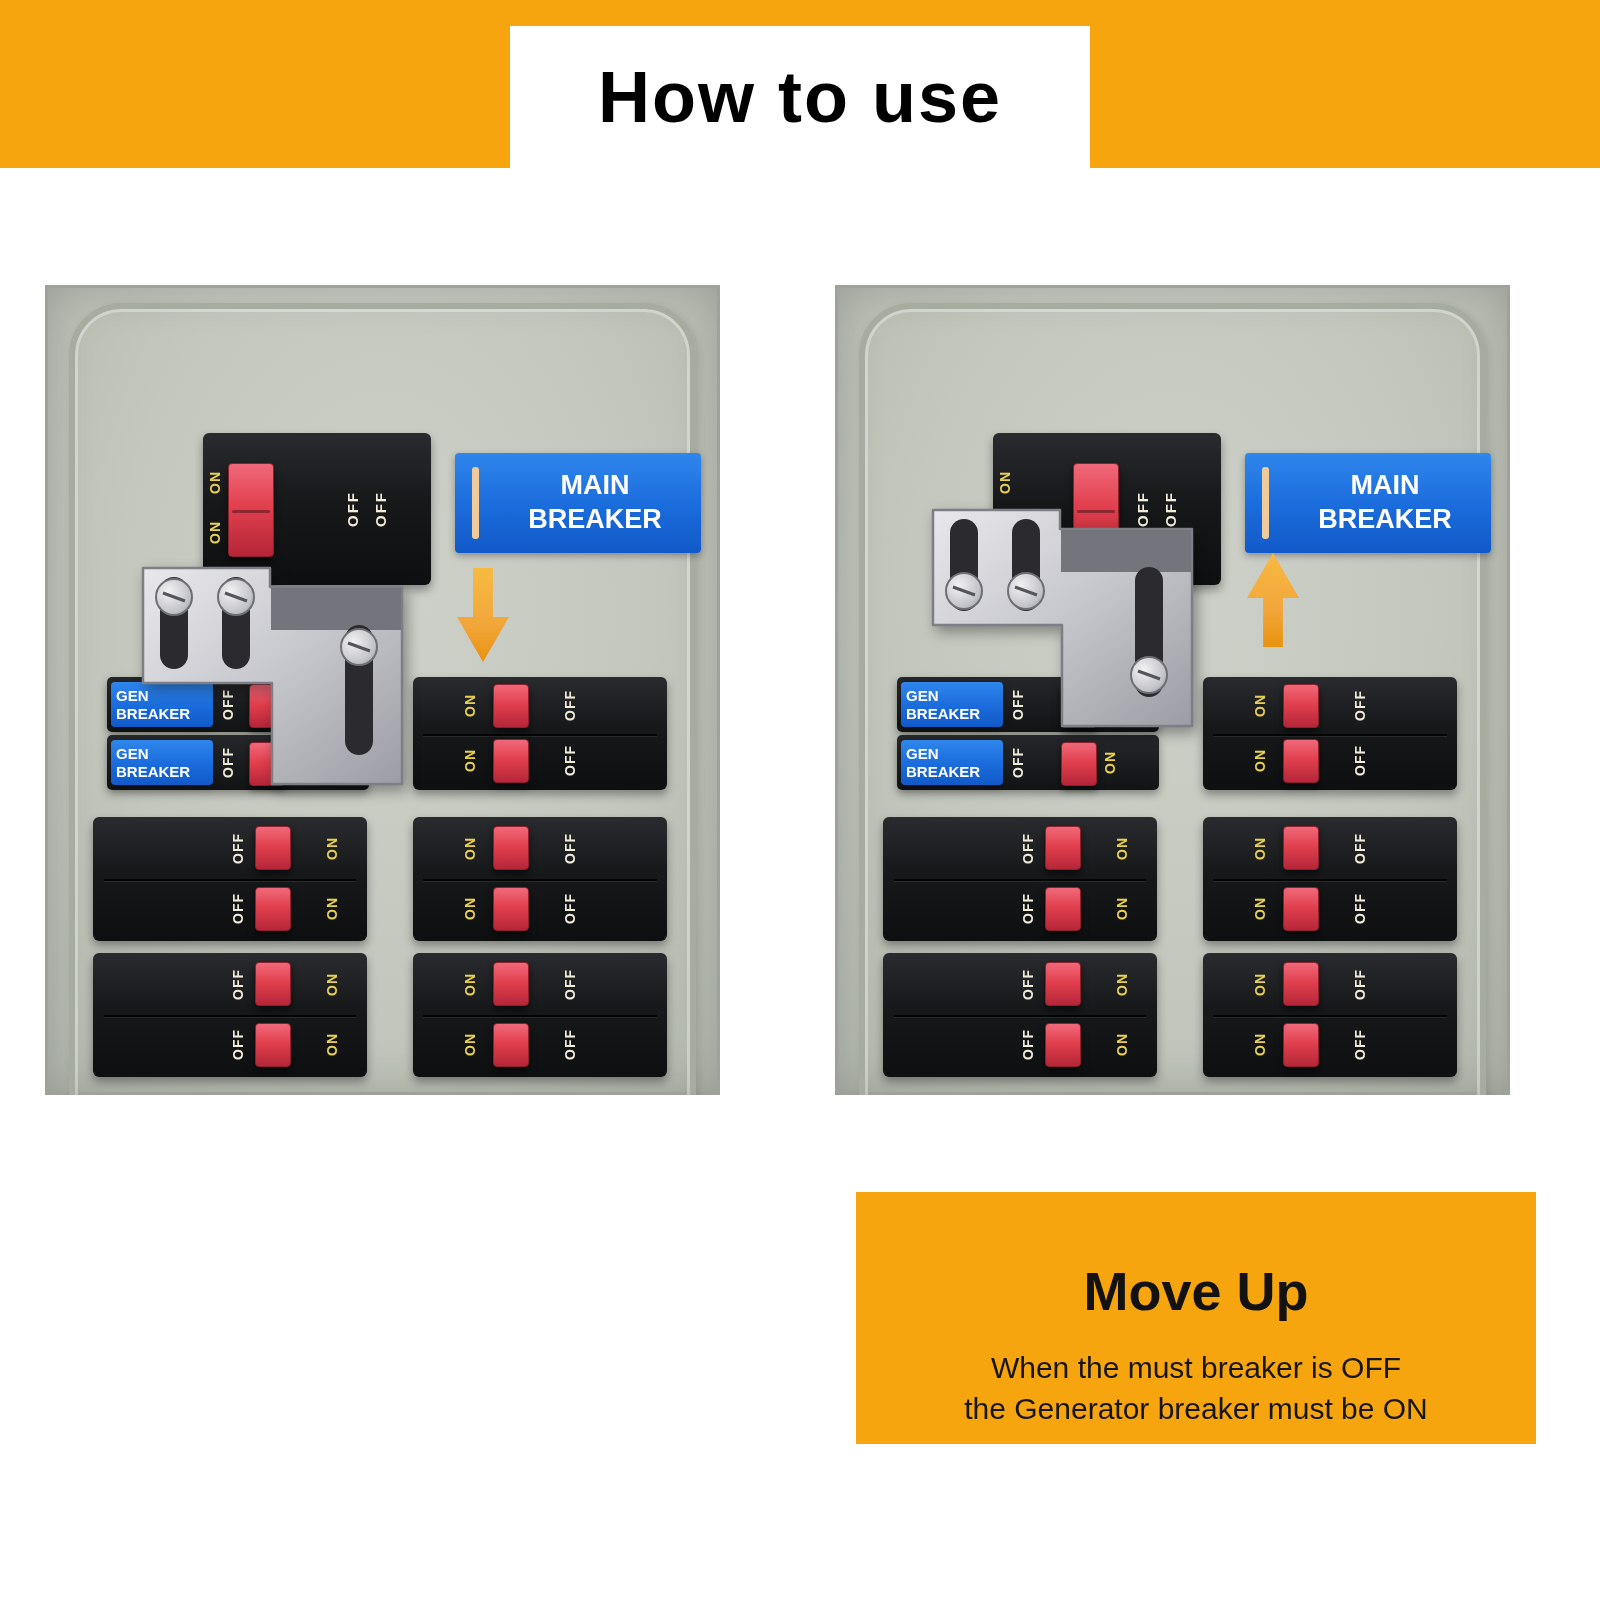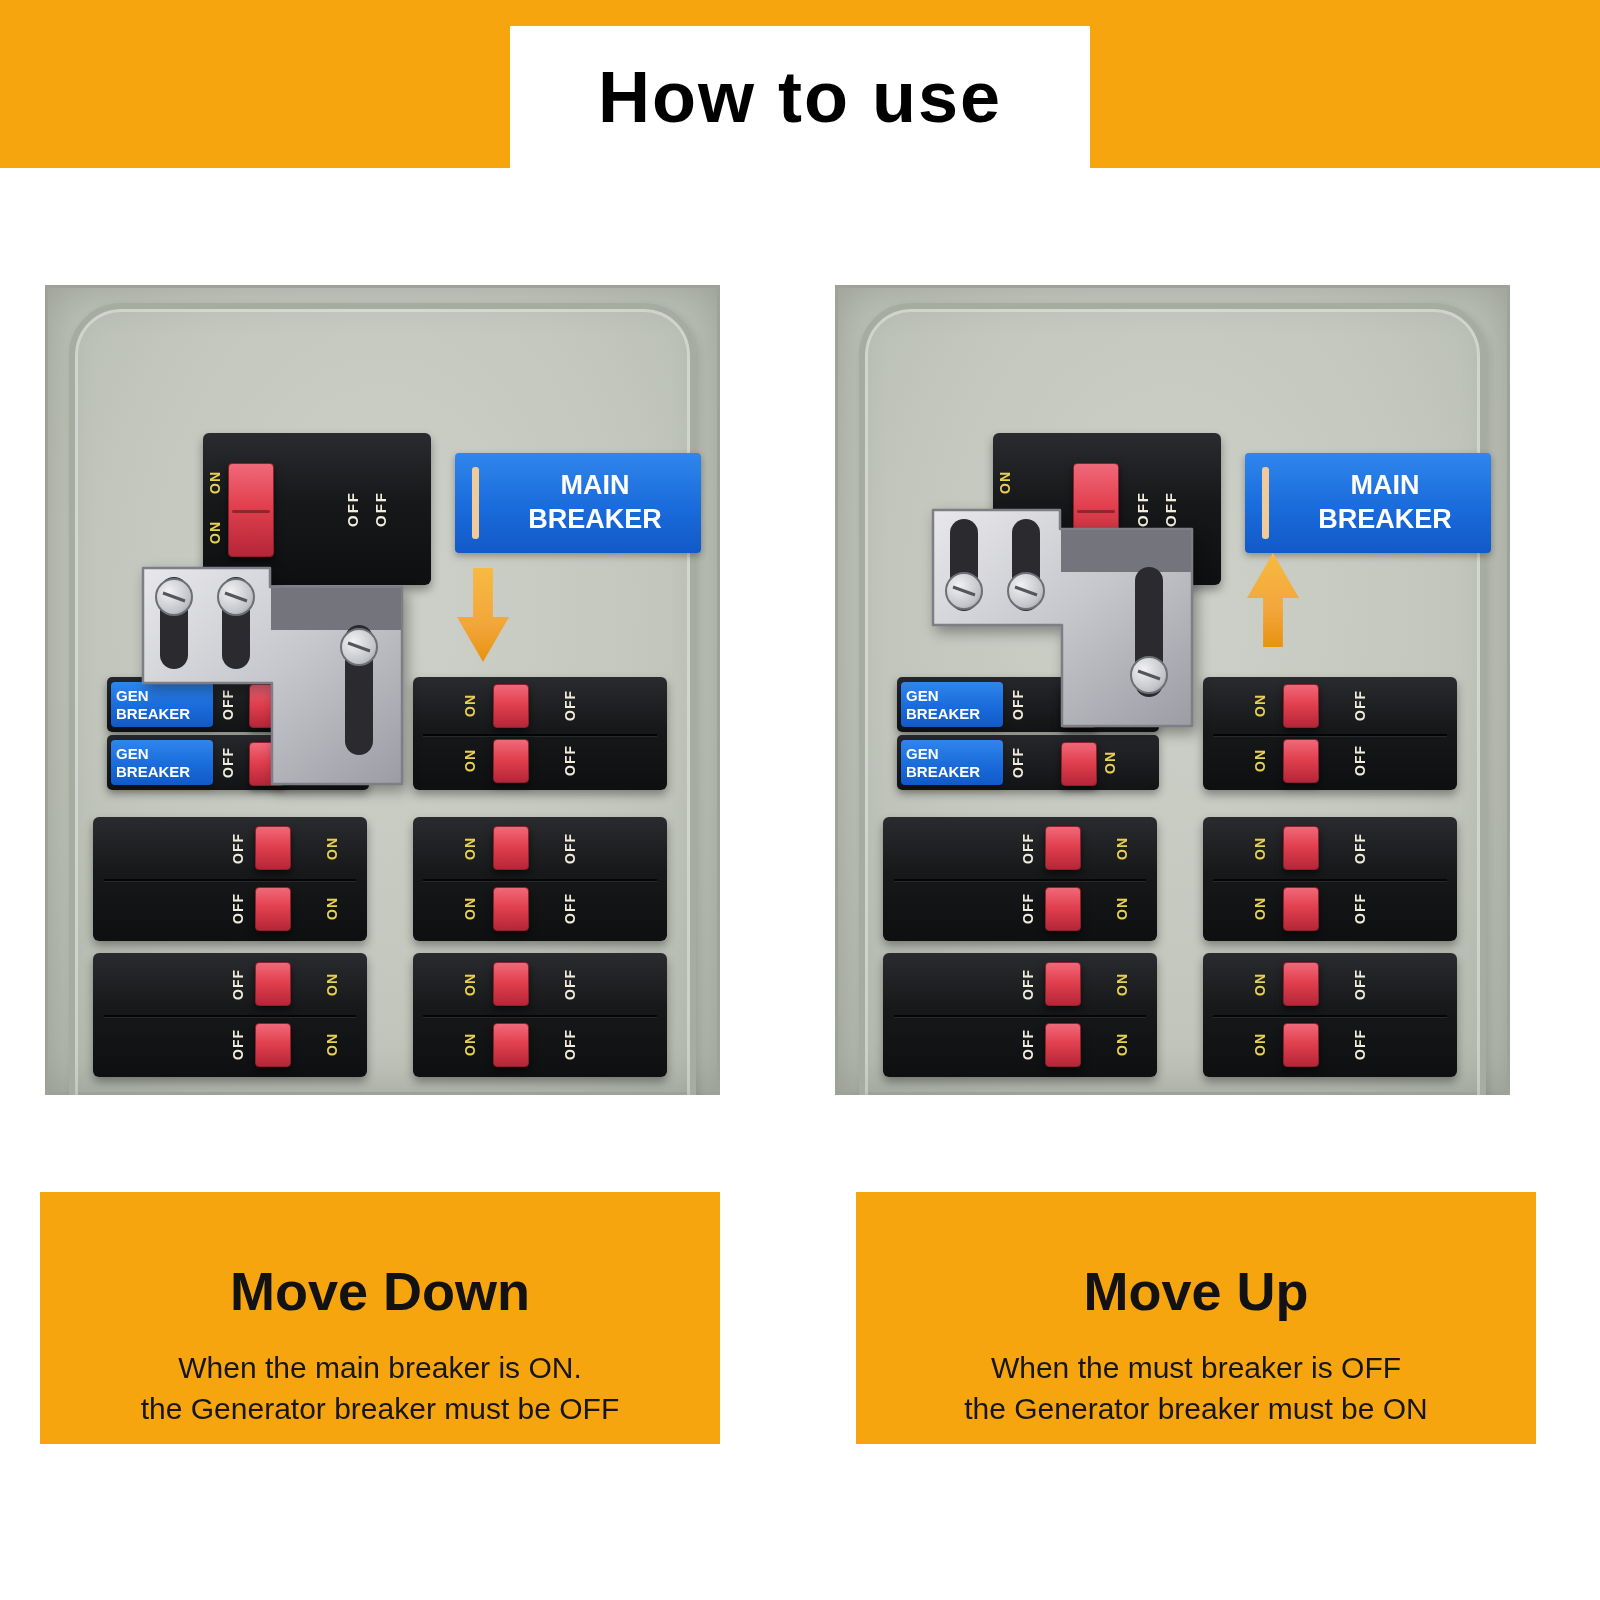--- a/index.html
+++ b/index.html
@@ -320,25 +320,20 @@
           <circle cx="96" cy="84" r="18" fill="url(#sg2)" stroke="#6E6F75" stroke-width="2"></circle>
           <line x1="85" y1="80" x2="107" y2="88" stroke="#55565C" stroke-width="3"></line>
         </g>
       <g>
           <circle cx="219" cy="168" r="18" fill="url(#sg2)" stroke="#6E6F75" stroke-width="2"></circle>
           <line x1="208" y1="164" x2="230" y2="172" stroke="#55565C" stroke-width="3"></line>
         </g>
     </svg>
   </div>
 
-  <section class="instruction instruction--left">
-    <h2 class="instruction-title">Move Down</h2>
-    <p class="instruction-line first">When the main breaker is ON.</p>
-    <p class="instruction-line">the Generator breaker must be OFF</p>
-  </section>
 
   <section class="instruction instruction--right">
     <h2 class="instruction-title">Move Up</h2>
     <p class="instruction-line first">When the must breaker is OFF</p>
     <p class="instruction-line">the Generator breaker must be ON</p>
   </section>
 
 </div>
 
 </body></html>

